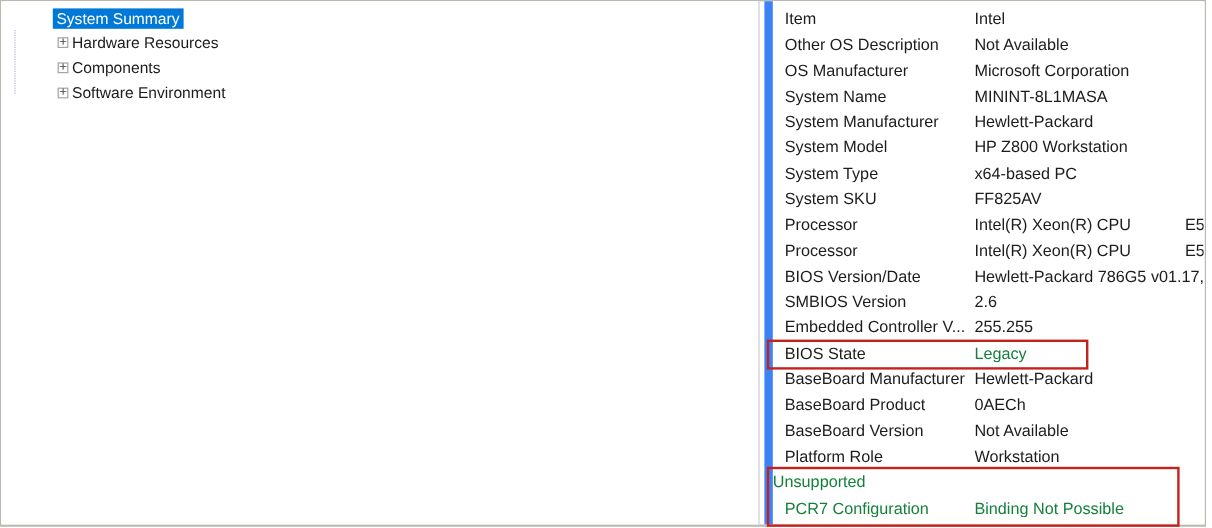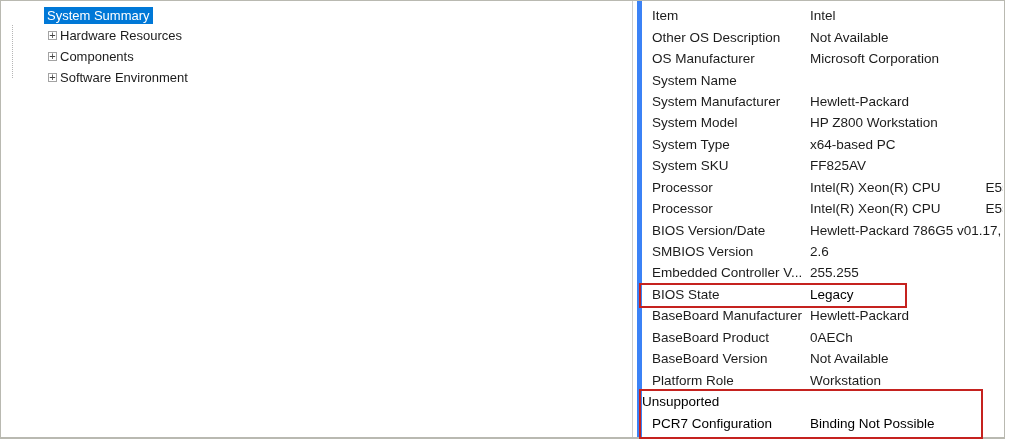--- a/index.html
+++ b/index.html
@@ -13,25 +13,25 @@
   .tree-guide{position:absolute;left:11px;top:24px;height:53px;width:0;
               border-left:1px dotted #b5b5b5;}
   .tree-row{position:relative;height:20.6px;display:flex;align-items:center;font-size:13px;padding-left:40px;}
   .tree-label{padding:1px 3px;white-space:nowrap;}
   .tree-row.selected .tree-label{background:#0078d7;color:#fff;margin-left:3px;}
   .expander{width:9px;height:9px;box-sizing:border-box;border:1px solid #a3a3a3;background:#fff;
             margin-left:7px;display:flex;align-items:center;justify-content:center;
             font-size:11px;line-height:7px;color:#444;flex:0 0 auto;z-index:1;}
   
   .list-pane{position:absolute;left:636px;top:0;width:366px;height:100%;background:#fff;
-             border-left:5px solid #3b82f6;padding-top:4px;box-sizing:border-box;overflow:hidden;}
+             border-left:7px solid #3b82f6;padding-top:4px;box-sizing:border-box;overflow:hidden;}
   .lrow{display:flex;height:21.45px;align-items:center;font-size:13.5px;overflow:hidden;}
   .cell-item{flex:0 0 158px;padding-left:10px;white-space:nowrap;overflow:hidden;}
   .cell-value{flex:1 1 auto;white-space:pre;overflow:hidden;}
-  .olive{color:#000000;}
+  .olive{color:#15803d;}
   
   .annot{position:absolute;border:2px solid #c5221f;pointer-events:none;background:transparent;}
   .annot-bios{left:638px;top:282px;width:264px;height:21px;}
   .annot-secureboot{left:638px;top:388px;width:340px;height:46px;}
 </style>
 </head>
 <body>
 
 <div class="screen">
   <div class="window">
@@ -69,20 +69,21 @@
       <div class="lrow">
             <span class="cell-item">Other OS Description</span>
             <span class="cell-value">Not Available</span>
           </div>
           <div class="lrow">
             <span class="cell-item">OS Manufacturer</span>
             <span class="cell-value">Microsoft Corporation</span>
           </div>
           <div class="lrow">
             <span class="cell-item">System Name</span>
+            <span class="cell-value">MININT-8L1MASA</span>
           </div>
           <div class="lrow">
             <span class="cell-item">System Manufacturer</span>
             <span class="cell-value">Hewlett-Packard</span>
           </div>
           <div class="lrow">
             <span class="cell-item">System Model</span>
             <span class="cell-value">HP Z800 Workstation</span>
           </div>
           <div class="lrow">

